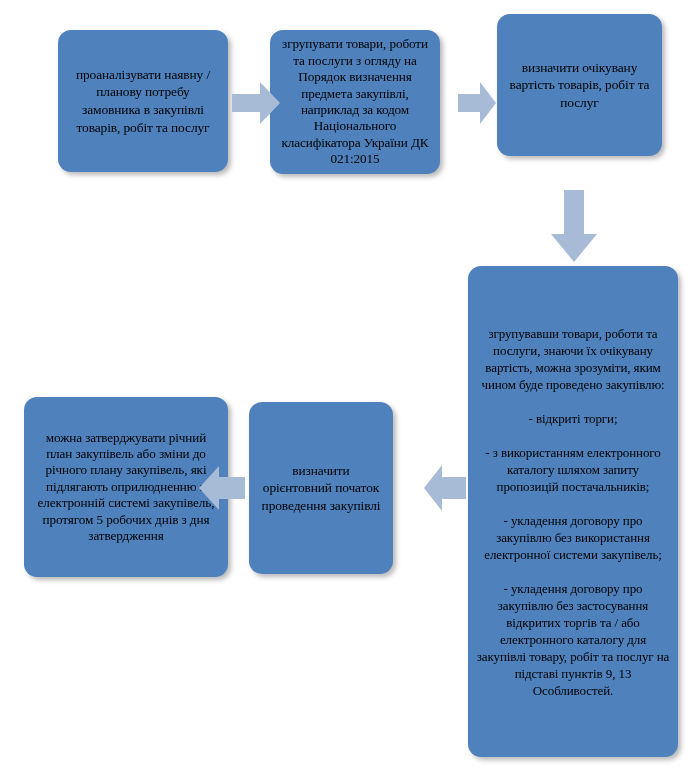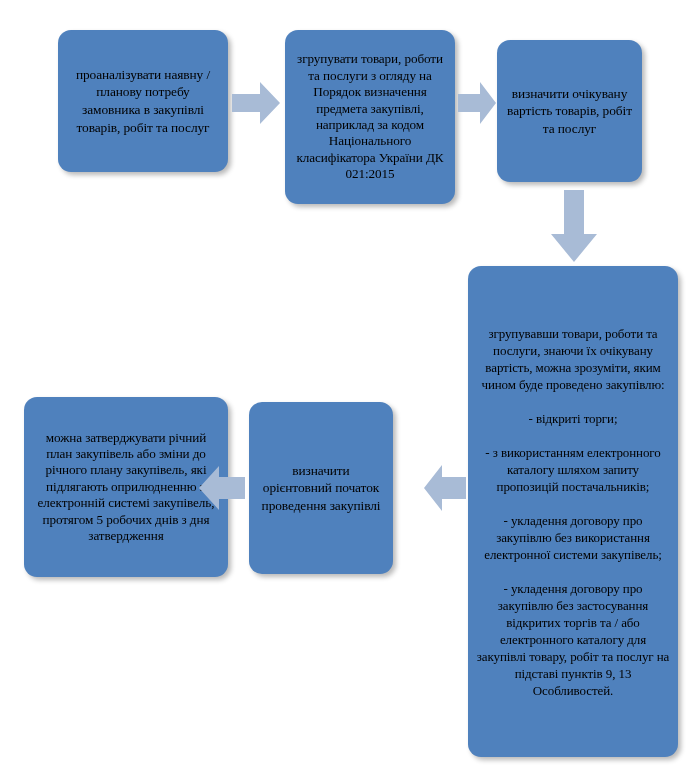--- a/index.html
+++ b/index.html
@@ -36,22 +36,22 @@
     width: 100%;
     text-align: center;
     color: #000000;
     font-size: 13.2px;
     line-height: 16.4px;
     white-space: pre-line;
     letter-spacing: -0.1px;
   }
   
   #node-analyze   { left: 58px;  top: 30px;  width: 170px; height: 142px; }
-  #node-group     { left: 285px; top: 30px;  width: 170px; height: 174px; justify-content: center; }
-  #node-value     { left: 497px; top: 40px;  width: 145px; height: 142px; }
+  #node-group     { left: 270px; top: 30px;  width: 170px; height: 144px; justify-content: center; }
+  #node-value     { left: 497px; top: 14px;  width: 165px; height: 142px; }
   #node-methods   { left: 468px; top: 266px; width: 210px; height: 491px; }
   #node-start     { left: 249px; top: 402px; width: 144px; height: 172px; }
   #node-approve   { left: 24px;  top: 397px; width: 204px; height: 180px; }
 
   #node-methods .node-text { font-size: 13px; line-height: 17px; }
   #node-analyze .node-text { font-size: 13.4px; line-height: 17.6px; }
   #node-value   .node-text { font-size: 13.4px; line-height: 17.6px; }
   #node-start   .node-text { font-size: 13.4px; line-height: 17.6px; }
 
   

